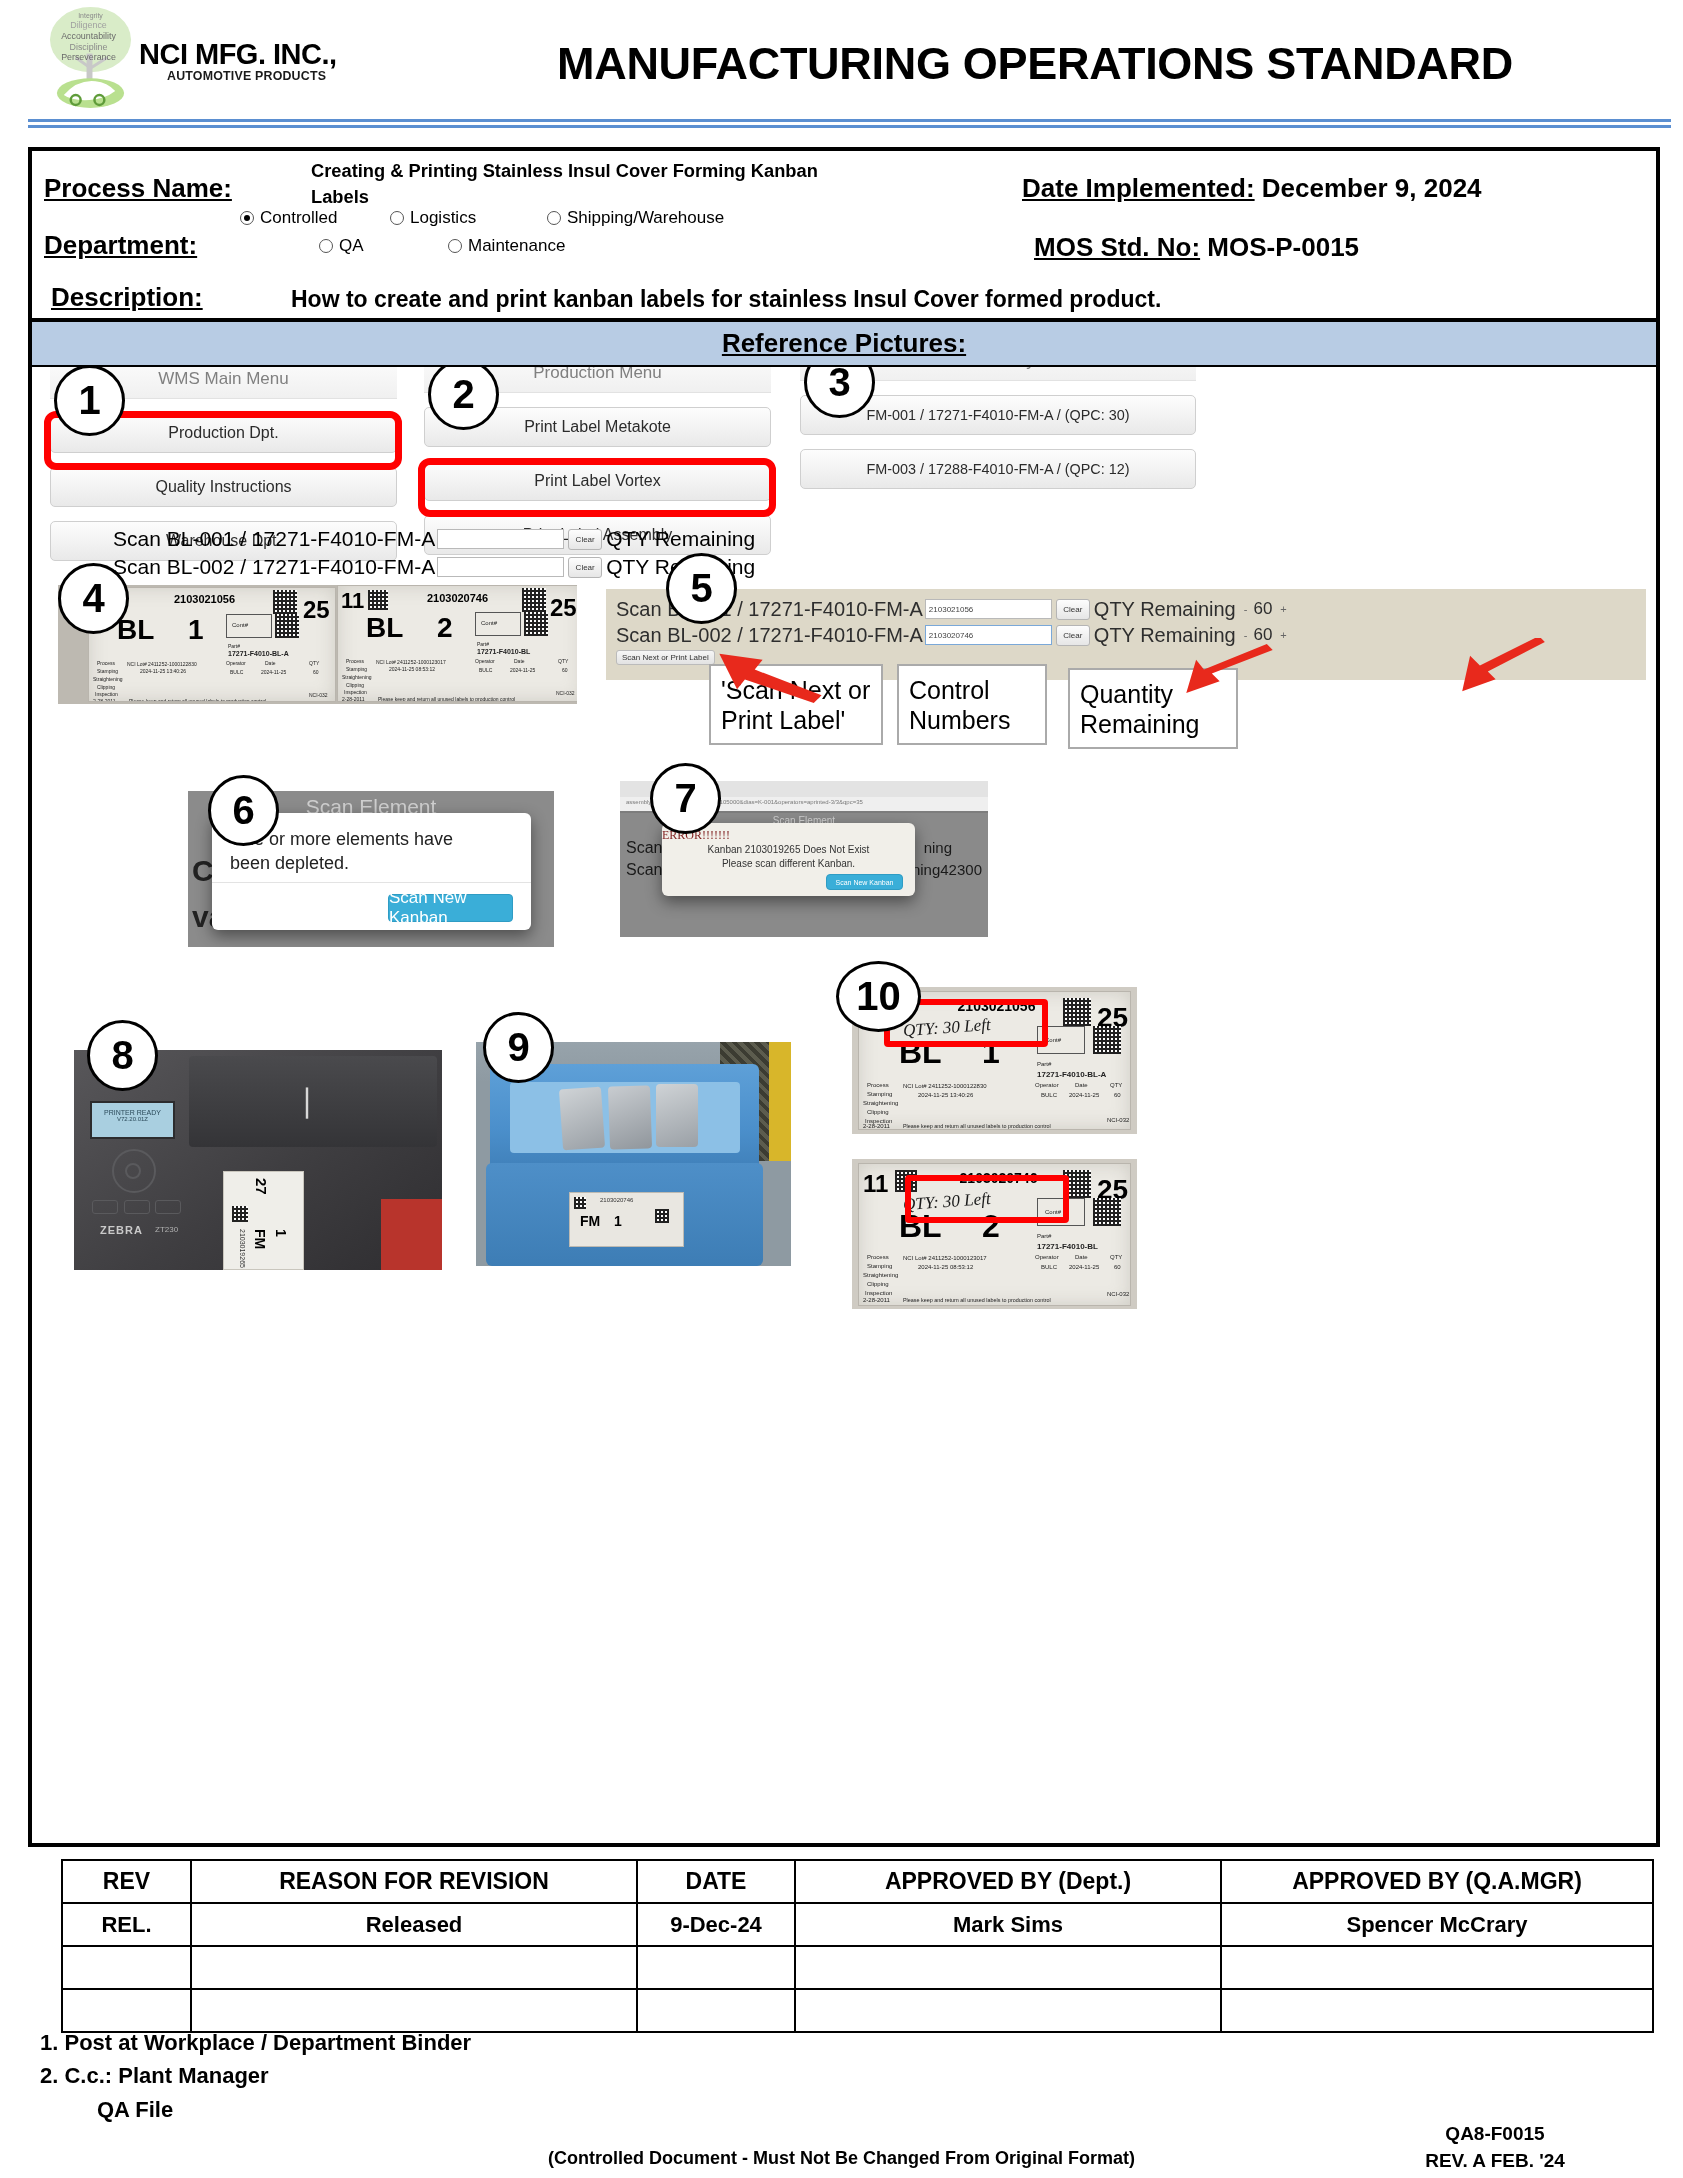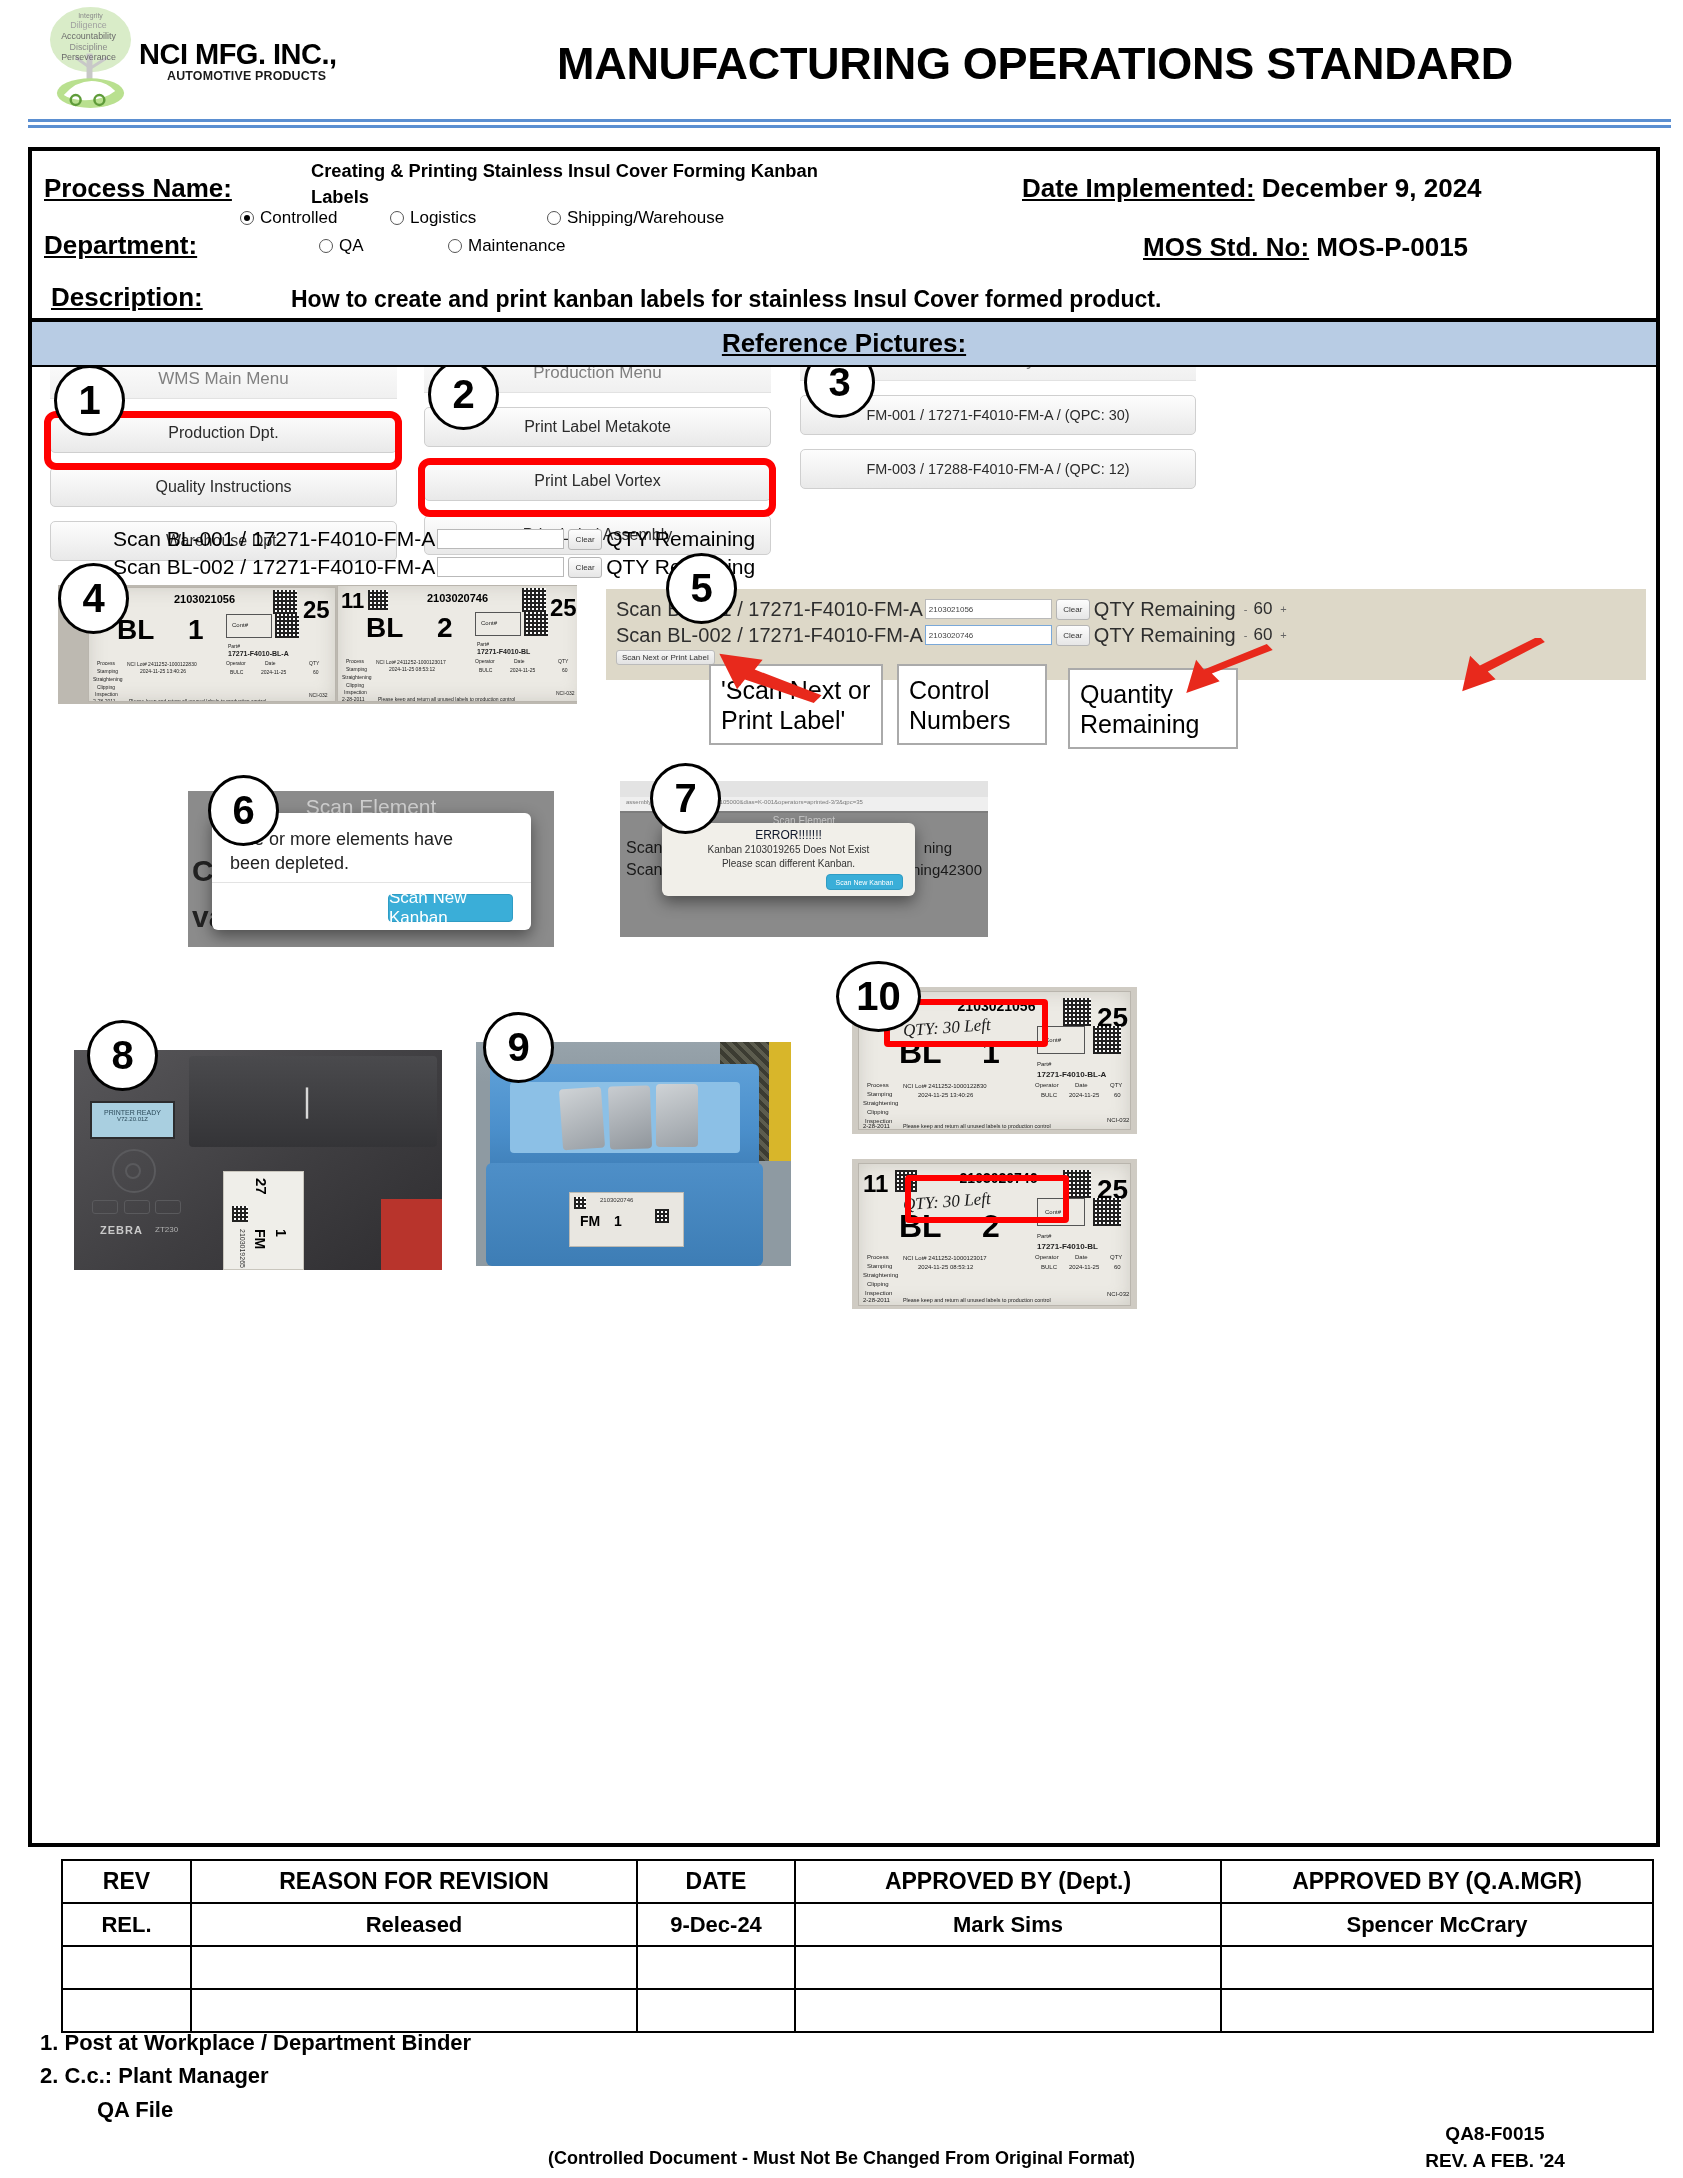--- a/index.html
+++ b/index.html
@@ -64,21 +64,21 @@
     width:6px; height:6px; border-radius:50%; background:#000;
   }
   .row-desc { position:absolute; left:19px; top:131px; }
   .desc-val {
     position:absolute; left:259px; top:135px;
     font-size:23px; font-weight:bold; white-space:nowrap;
   }
   .right-lbl { position:absolute; font-size:26px; font-weight:bold; white-space:nowrap; }
   .right-lbl u { text-decoration:underline; }
   .date-row { left:990px; top:22px; }
-  .mos-row  { left:1111px; top:81px;text-align:right; }
+  .mos-row  { left:1002px; top:81px;text-align:right; }
 
   
   .refband {
     position:absolute; left:28px; top:322px; width:1632px; height:46px;
     background:#b8cce4; border-left:4px solid #000; border-right:4px solid #000;
     border-bottom:3px solid #000;
     display:flex; align-items:center; justify-content:center;
   }
   .refband span { font-size:26px; font-weight:bold; text-decoration:underline; }
 
@@ -462,21 +462,21 @@
     <div style="position:absolute; left:0; top:16px; width:100%; height:14px; background:#efefef;">
       <span style="position:absolute; left:6px; top:2px; font-size:6px; color:#7a7a7a; white-space:nowrap; overflow:hidden; width:327px;">assembly-load.php?action=17168F105000&amp;dias=K-001&amp;operators=aprinted-3/3&amp;qpc=35</span>
     </div>
     <div style="position:absolute; left:0; top:32px; width:100%; height:125px; background:#8a8a8a;">
       <div style="position:absolute; left:0; top:2px; width:100%; text-align:center; font-size:10px; color:#d0d0d0;">Scan Element</div>
       <div style="position:absolute; left:6px; top:26px; font-size:16px; color:#1a1a1a;">Scan FA</div>
       <div style="position:absolute; left:6px; top:48px; font-size:16px; color:#1a1a1a;">Scan C-0</div>
       <div style="position:absolute; right:36px; top:26px; font-size:15px; color:#1a1a1a;">ning</div>
       <div style="position:absolute; right:6px; top:48px; font-size:15px; color:#1a1a1a;">ning42300</div>
       <div class="modal" style="left:42px; top:10px; width:253px; height:73px; background:#f1efe9;">
-        <div style="position:absolute; left:0; top:5px; width:100%; text-align:center; font-size:12px; color:#0f172a;">ERROR!!!!!!!</div>
+        <div style="position:absolute; left:0; top:5px; width:100%; text-align:left; font-size:12px; color:#7f1d1d;font-family:Liberation Serif, serif;">ERROR!!!!!!!</div>
         <div style="position:absolute; left:0; top:21px; width:100%; text-align:center; font-size:10px; color:#333;">Kanban 2103019265 Does Not Exist</div>
         <div style="position:absolute; left:0; top:35px; width:100%; text-align:center; font-size:10px; color:#333;">Please scan different Kanban.</div>
         <div class="blue-btn" style="left:164px; top:51px; width:77px; height:16px; font-size:7px;">Scan New Kanban</div>
       </div>
     </div>
   </div>
 
   <div class="bub wide" style="left:804px; top:594px;">
     <span>10</span>
   </div>

